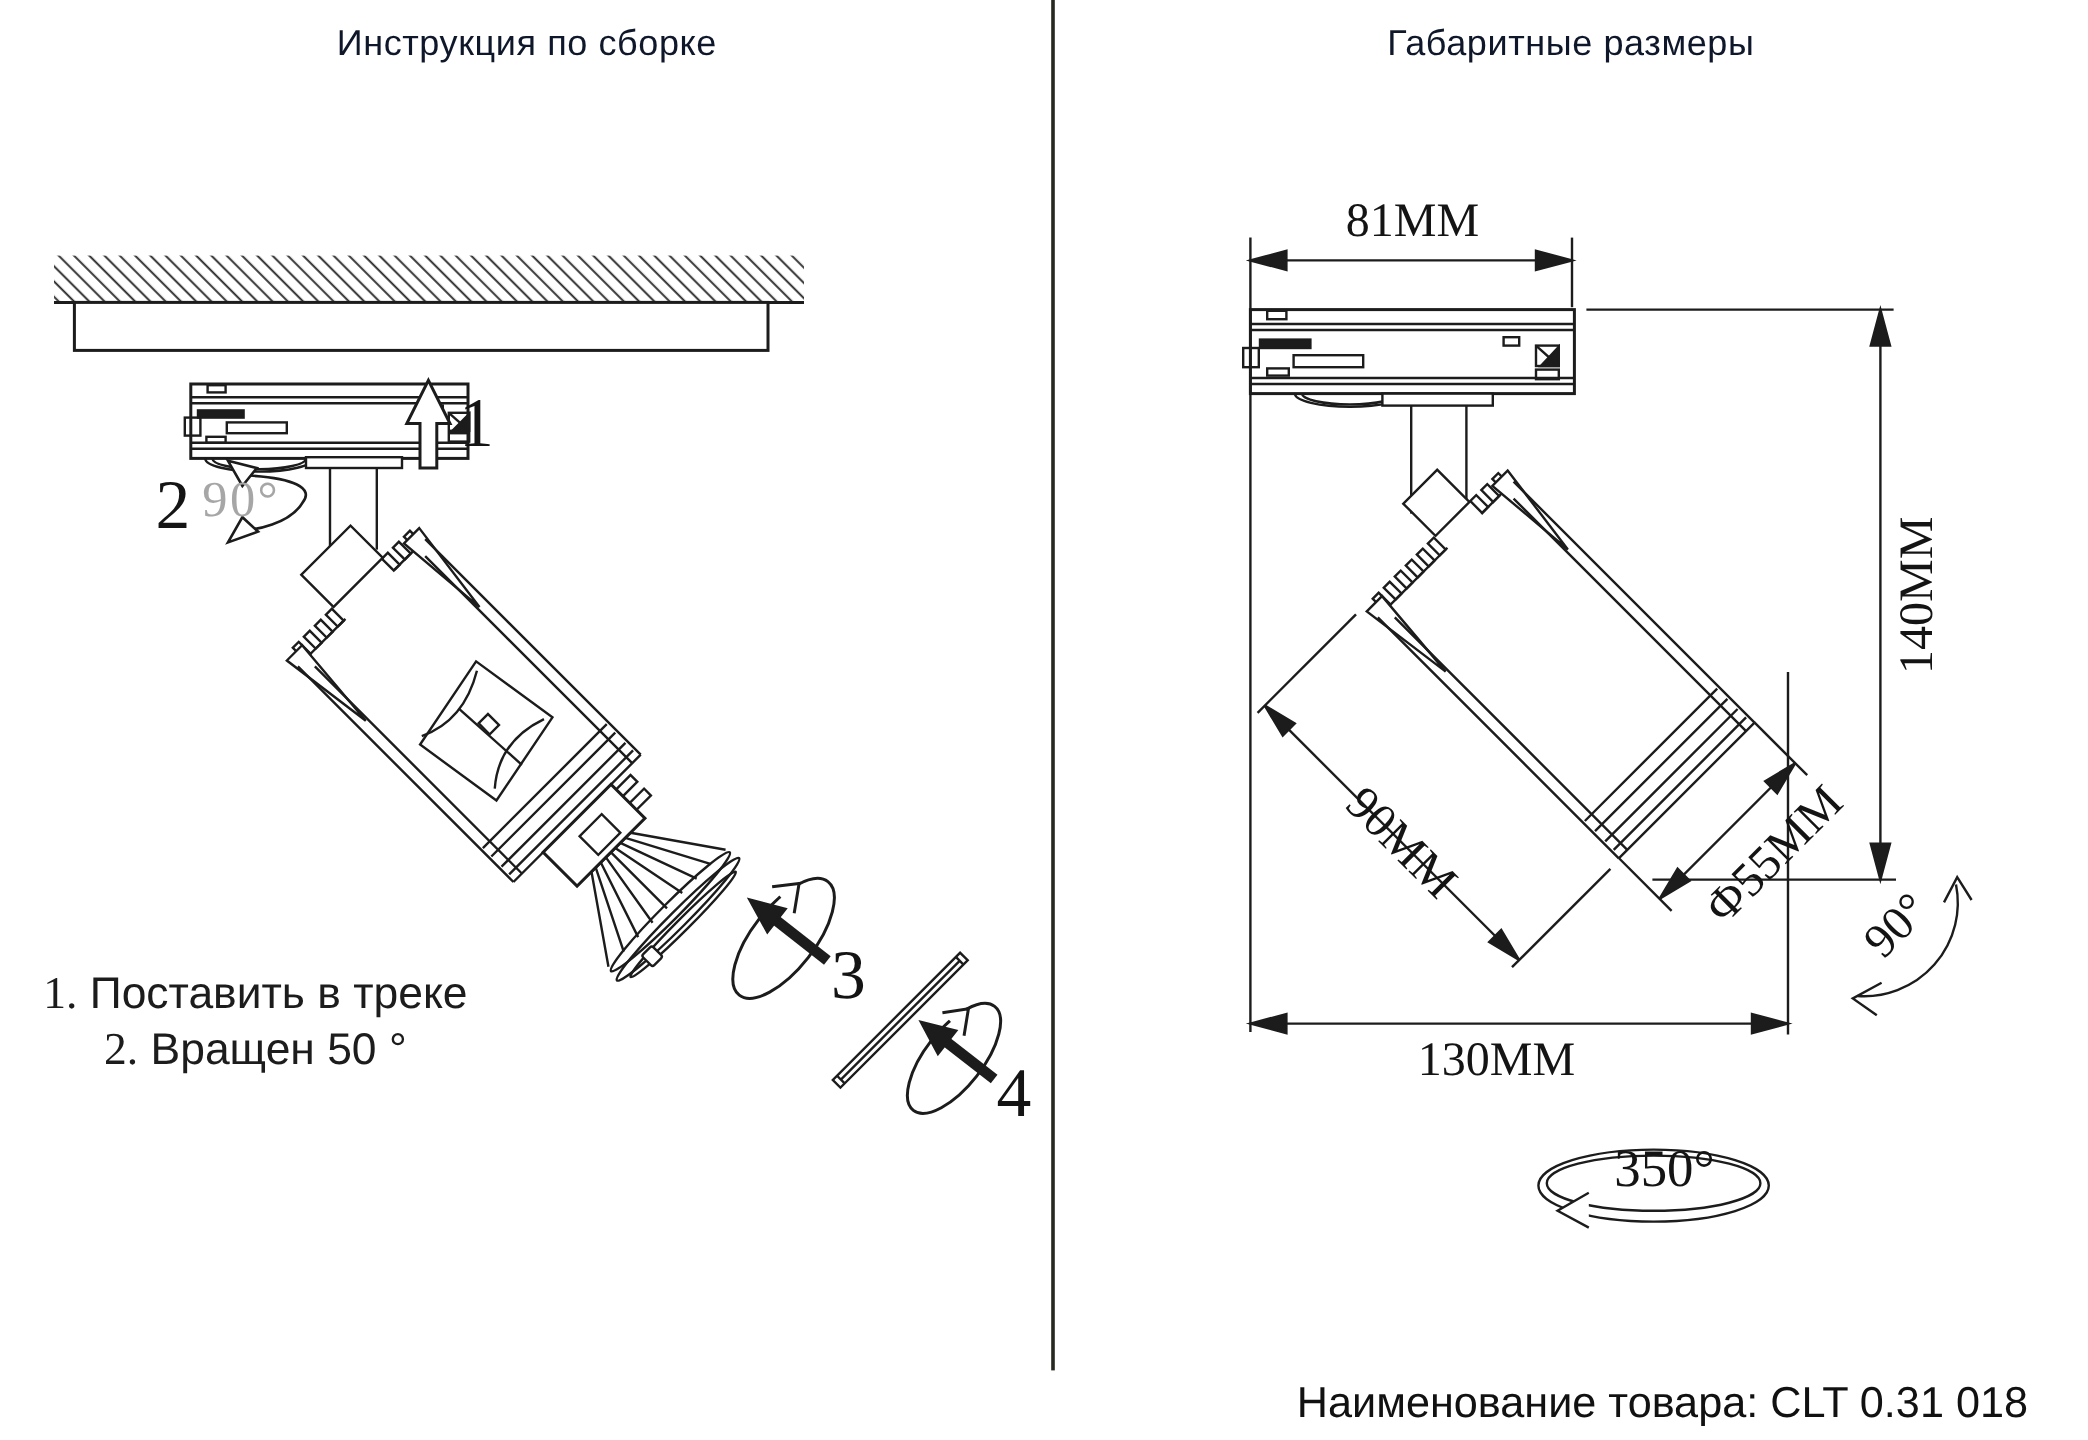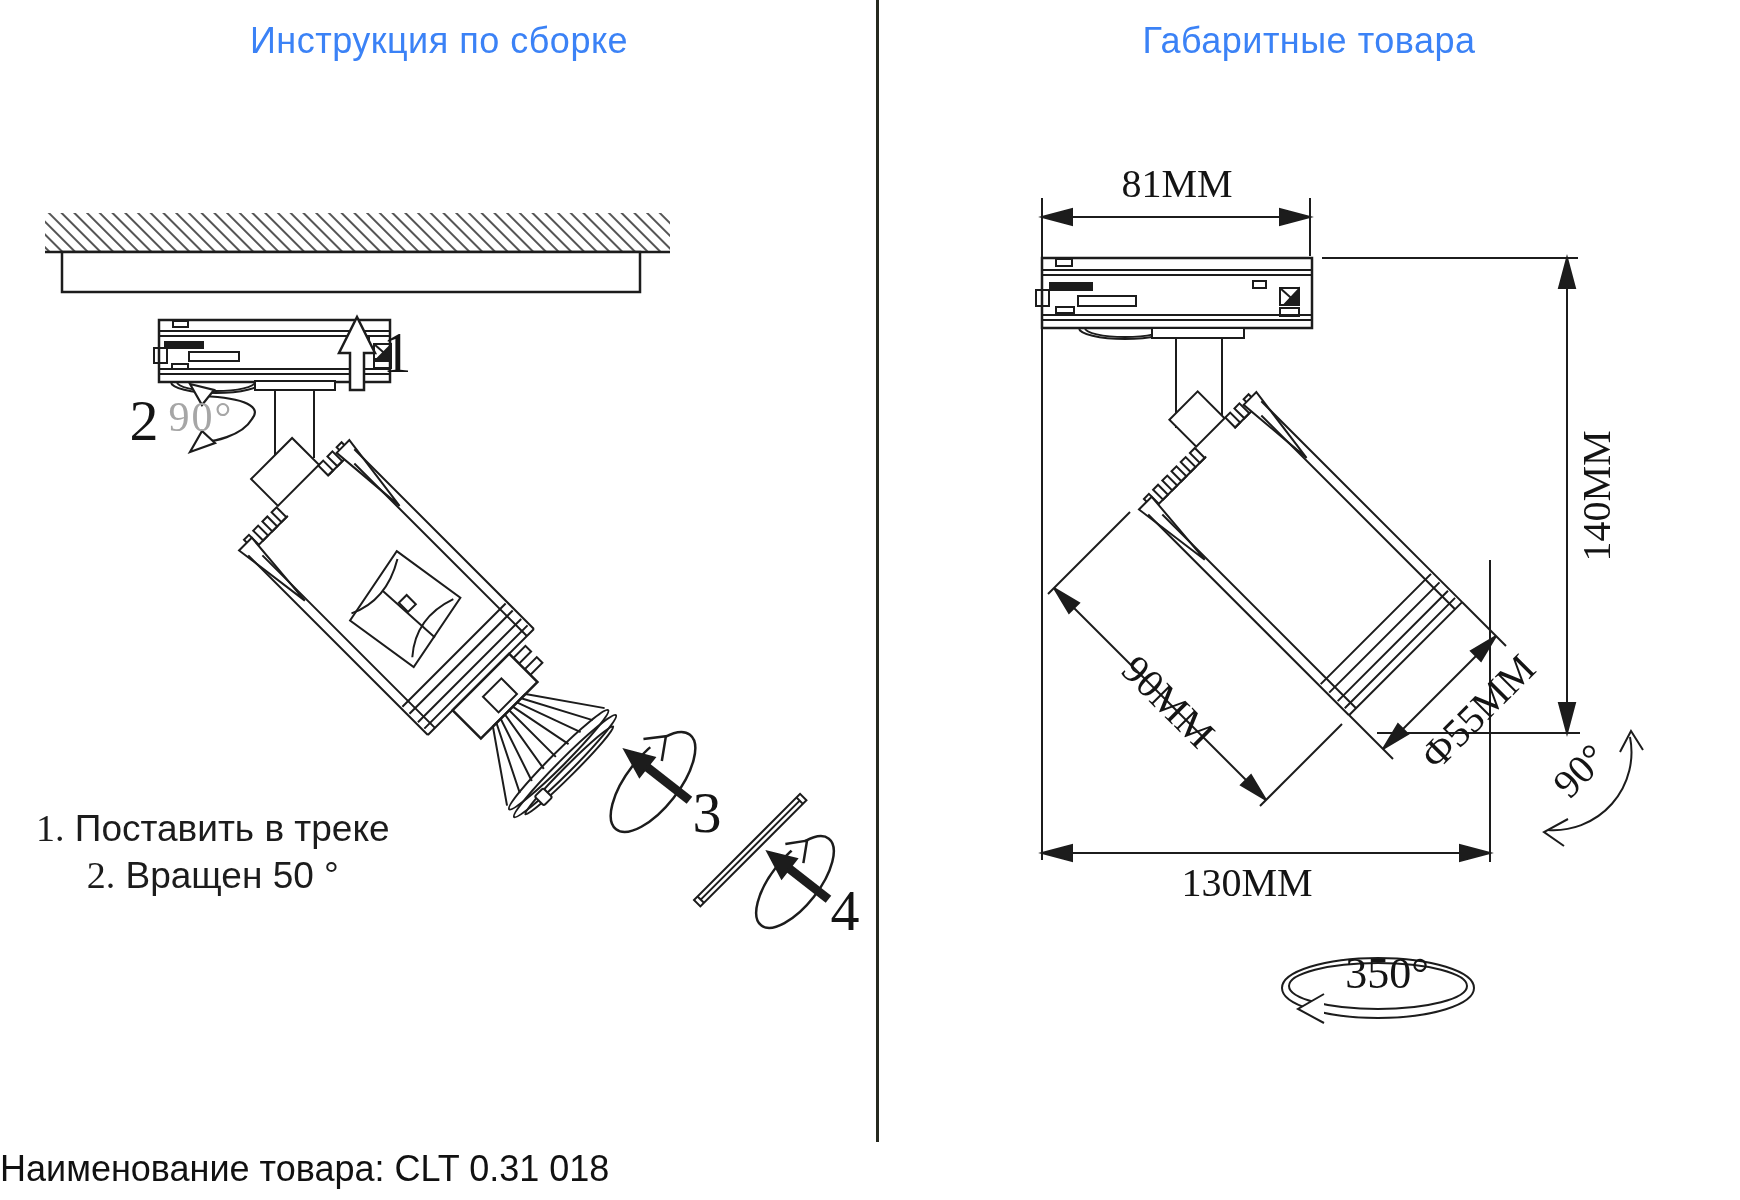--- a/index.html
+++ b/index.html
@@ -1,43 +1,43 @@
 <!DOCTYPE html>
 <html><head>
 <meta charset="utf-8">
 <style>
   html,body{margin:0;padding:0;background:#fff;}
   .canvas{position:relative;width:1740px;height:1200px;background:#fff;overflow:hidden;
           font-family:"Liberation Sans",sans-serif;color:#1c1c1c;}
-  .panel-title{position:absolute;top:20px;font-size:36px;letter-spacing:.5px;text-align:center;color:#3b82f6;}
+  .panel-title{position:absolute;top:20px;font-size:30px;letter-spacing:.5px;text-align:center;color:#0f172a;}
   .panel-title.left{left:0;width:878px;}
   .panel-title.right{left:878px;width:862px;}
   .divider{position:absolute;left:876px;top:0;width:3px;height:1142px;background:#26291f;}
   svg{position:absolute;left:0;top:0;}
   .lbl{position:absolute;font-family:"Liberation Serif",serif;font-size:40px;color:#141414;
        transform:translate(-50%,-50%);white-space:nowrap;line-height:1;}
   .lbl.big{font-size:58px;}
   .lbl.rot90{transform:translate(-50%,-50%) rotate(-90deg);}
   .lbl.rot45{transform:translate(-50%,-50%) rotate(45deg);}
   .lbl.rotm45{transform:translate(-50%,-50%) rotate(-45deg);}
   .lbl.gray{color:#a6a6a6;font-size:42px;letter-spacing:2px;}
   .steps{position:absolute;left:36px;top:806px;text-align:center;}
   .step-row{height:47px;font-size:37px;white-space:nowrap;}
   .step-row .num{font-family:"Liberation Serif",serif;font-size:38px;}
   .step-row .txt{font-family:"Liberation Sans",sans-serif;}
-  .footer{position:absolute;left:0;top:1148px;width:1690px;text-align:left;
+  .footer{position:absolute;left:0;top:1148px;width:1690px;text-align:right;
           font-size:36px;color:#111;}
 </style>
 </head>
 <body>
 
 <div class="canvas">
 
   <div class="panel-title left">Инструкция по сборке</div>
-  <div class="panel-title right">Габаритные товара</div>
+  <div class="panel-title right">Габаритные размеры</div>
   <div class="divider"></div>
 
   <svg width="1740" height="1200" viewBox="0 0 1740 1200">
     <defs>
       <pattern id="hatch" width="9" height="9" patternUnits="userSpaceOnUse" patternTransform="rotate(-45)">
         <line x1="1" y1="0" x2="1" y2="9" stroke="#2a2a2a" stroke-width="1.6"></line>
       </pattern>
     </defs>
 
     <g stroke="#1c1c1c" fill="none" stroke-width="2">

